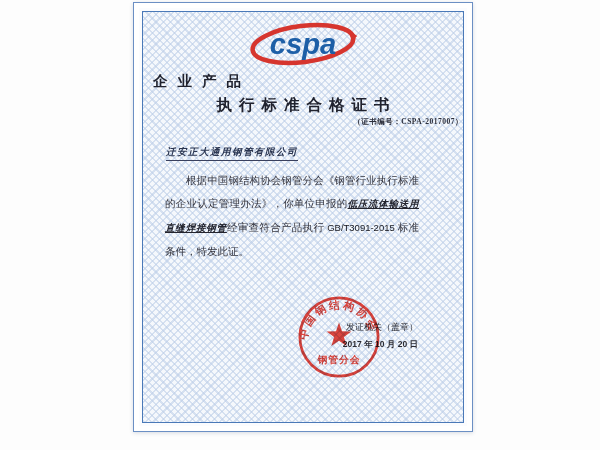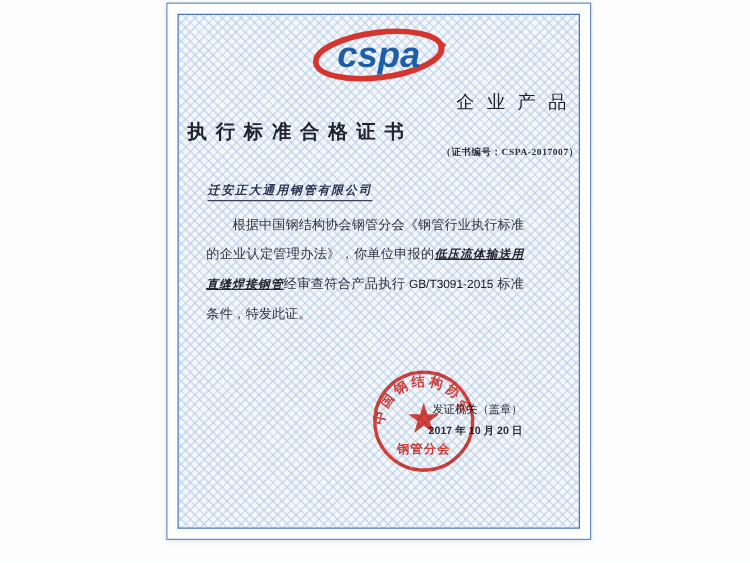--- a/index.html
+++ b/index.html
@@ -30,26 +30,26 @@
       repeating-linear-gradient(45deg,  rgba(187,205,231,.55) 0 1.6px, transparent 1.6px 5.2px),
       repeating-linear-gradient(-45deg, rgba(187,205,231,.55) 0 1.6px, transparent 1.6px 5.2px);
   }
 
   
   .logo { position:absolute; left:0; right:0; top:7px; text-align:center; }
   .logo svg { display:inline-block; }
 
   
   .title1 {
-    position:absolute; left:0; right:0; top:60px; text-align:right;
-    font-size:14.5px; font-weight:normal; color:#20222e;
+    position:absolute; left:0; right:0; top:60px; text-align:left;
+    font-size:14.5px; font-weight:bold; color:#20222e;
     letter-spacing:10px; text-indent:10px;
   }
   .title2 {
-    position:absolute; left:0; right:0; top:83px; 
+    position:absolute; left:0; right:0; top:83px; text-align:center;
     font-size:15.5px; font-weight:bold; color:#20222e;
     letter-spacing:7px; text-indent:7px;
   }
   .certno {
     position:absolute; left:0; right:0; top:105px; text-align:right;
     font-size:7.5px; font-weight:bold; color:#2c2e3a; letter-spacing:.5px;
   }
 
   
   .company {

